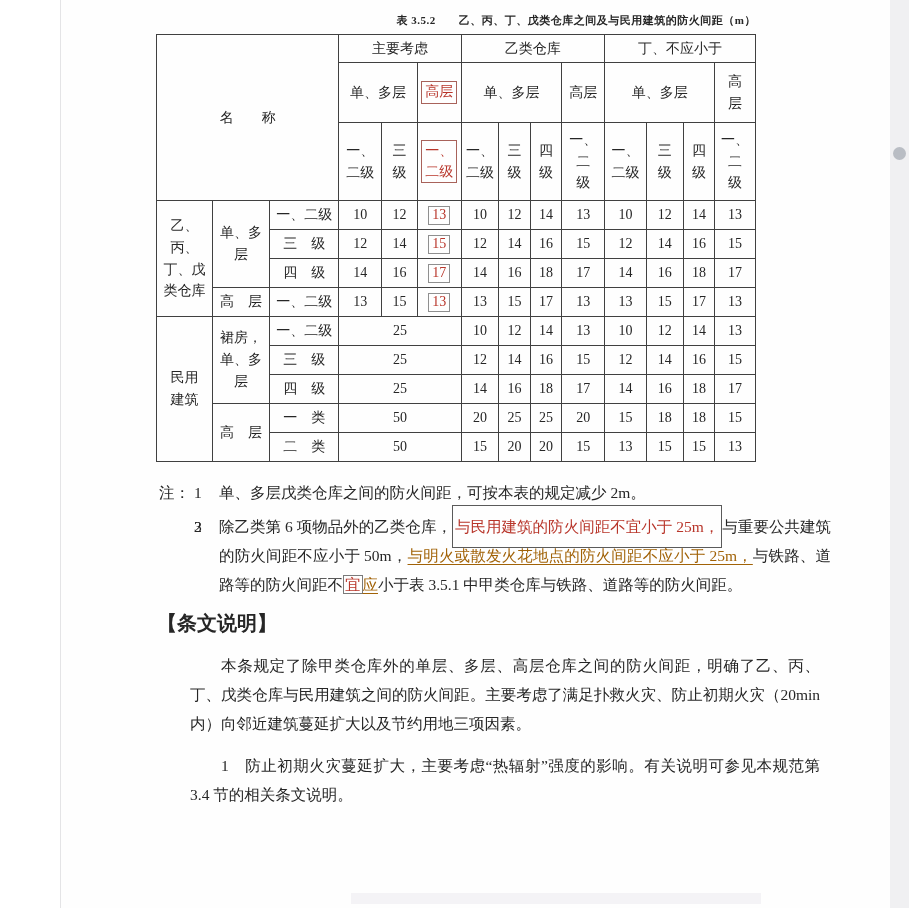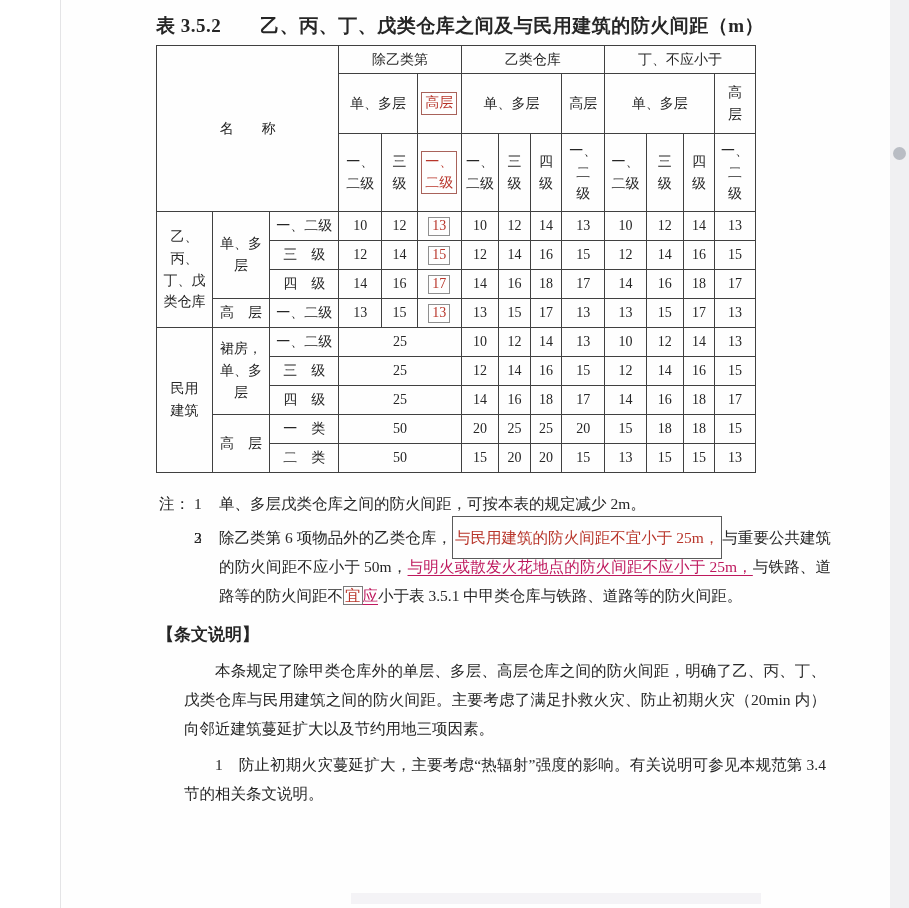--- a/index.html
+++ b/index.html
@@ -15,21 +15,21 @@
   .page {
     position: absolute; left: 60px; top: 0;
     width: 830px; height: 908px;
     background: #fefefe;
     border-left: 1px solid #e4e4e6;
   }
   .doc-title {
     margin: 13px 0 6px 95px;
     width: 600px;
     text-align: right;
-    font-size: 19px;
+    font-size: 11px;
     font-weight: bold;
     letter-spacing: 0.5px;
     white-space: nowrap;
   }
   
   table.fire-table {
     border-collapse: collapse;
     table-layout: fixed;
     margin-left: 95px;
     width: 600px;
@@ -77,43 +77,43 @@
     margin-bottom: 5px;
   }
   .note-label { position: absolute; left: 0; top: 0; }
   .note-num   { position: absolute; left: 35px; top: 0; }
   .seg-box {
     color: #b8352a;
     border: 1px solid #5a5a5a;
     padding: 12px 2px;
   }
   .seg-underline {
-    color: #be185d;
+    color: #a16207;
     text-decoration: underline;
     text-underline-offset: 3px;
   }
   .seg-char-box {
     color: #b8352a;
     border: 1px solid #7a7a7a;
     padding: 0 1px;
   }
   
   .commentary {
     margin: 10px 0 0 116px;
     width: 656px;
     font-size: 15.5px;
   }
   .commentary-heading {
     font-weight: bold;
-    font-size: 17px;
+    font-size: 20px;
     margin: 0 0 5px -20px;
     line-height: 29px;
   }
   .commentary p {
-    margin: 7px;
+    margin: 13px;
     line-height: 29px;
     text-indent: 2em;
     text-align: justify;
   }
   
   .photo-edge {
     position: absolute;
     left: 290px; top: 893px;
     width: 410px; height: 11px;
     background: #f4f3f6;
@@ -150,21 +150,21 @@
         <col style="width:31px">
         <col style="width:42px">
       <col style="width:41px">
         <col style="width:36px">
         <col style="width:31px">
         <col style="width:40px">
     </colgroup>
     <tbody>
       <tr class="h1">
         <td rowspan="3" colspan="3">名　　称</td>
-        <td colspan="3">除乙类第</td>
+        <td colspan="3">主要考虑</td>
         <td colspan="4">乙类仓库</td>
         <td colspan="4">丁、不应小于</td>
       </tr>
       <tr class="h2">
         <td colspan="2">单、多层</td>
         <td><span class="rbox">高层</span></td>
         <td colspan="3">单、多层</td>
         <td>高层</td>
         <td colspan="3">单、多层</td>
         <td class="pl">高

